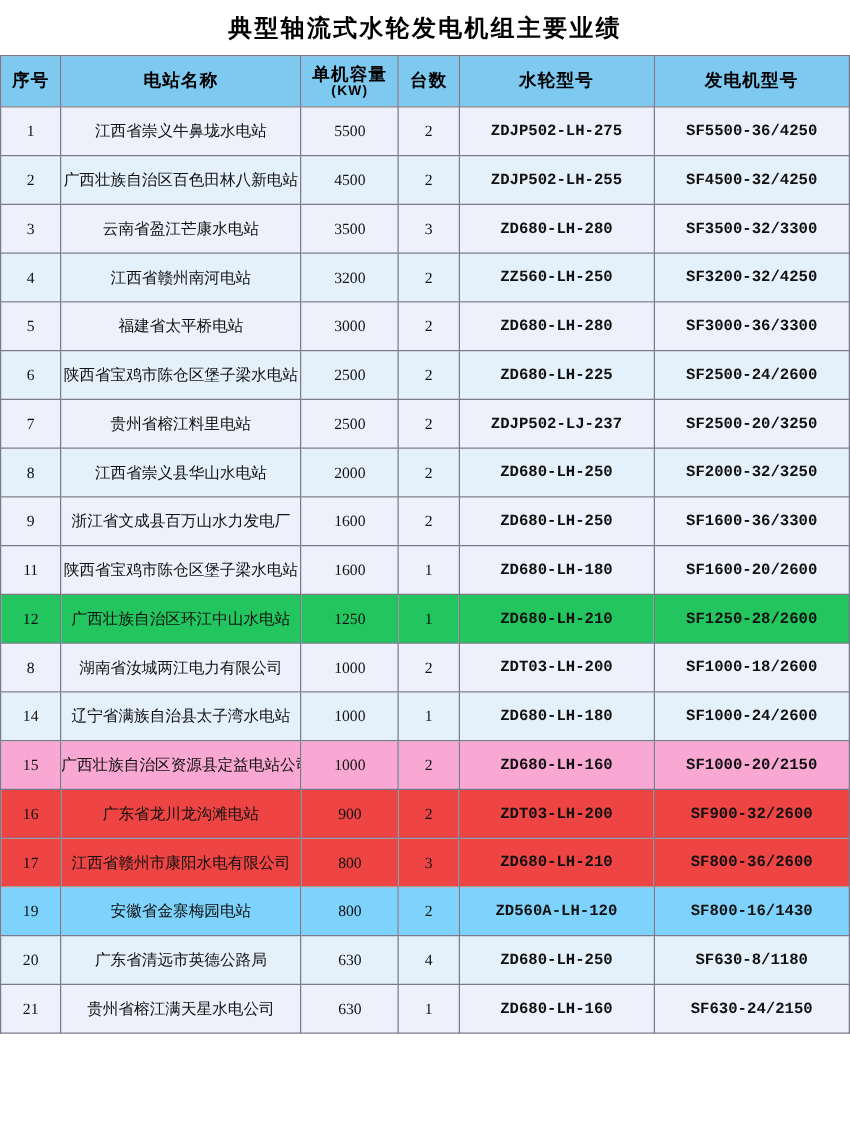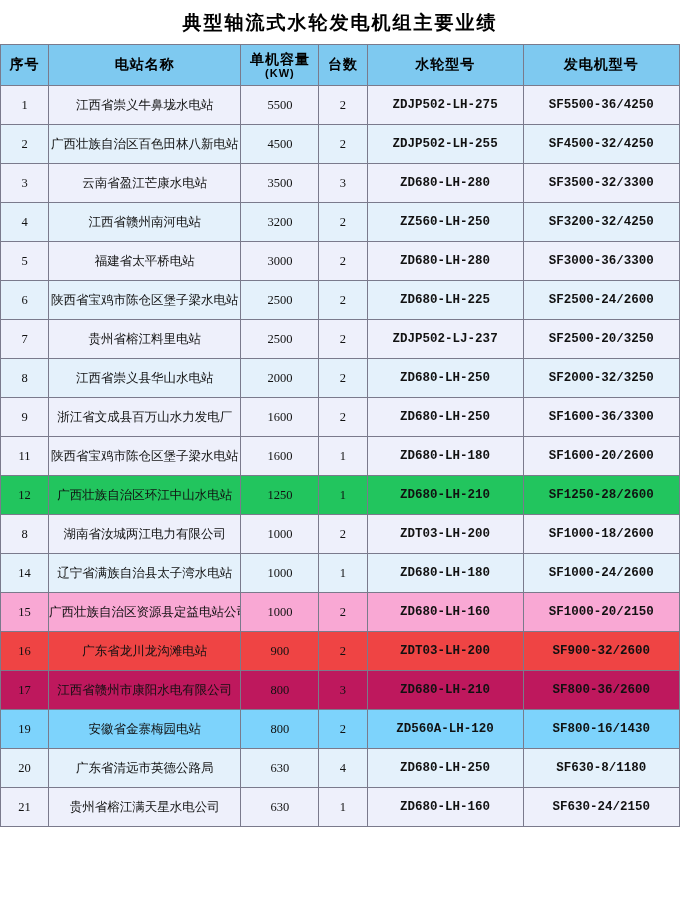--- a/index.html
+++ b/index.html
@@ -226,21 +226,21 @@
           <td class="cell-gen">SF1000-20/2150</td>
         </tr>
         <tr style="background: #ef4444;">
           <td>16</td>
           <td class="cell-name">广东省龙川龙沟滩电站</td>
           <td>900</td>
           <td>2</td>
           <td class="cell-turbine">ZDT03-LH-200</td>
           <td class="cell-gen">SF900-32/2600</td>
         </tr>
-        <tr style="background: #be185d;">
+        <tr style="background: #ef4444;">
           <td>17</td>
           <td class="cell-name">江西省赣州市康阳水电有限公司</td>
           <td>800</td>
           <td>3</td>
           <td class="cell-turbine">ZD680-LH-210</td>
           <td class="cell-gen">SF800-36/2600</td>
         </tr>
         <tr style="background: #7dd3fc;">
           <td>19</td>
           <td class="cell-name">安徽省金寨梅园电站</td>

